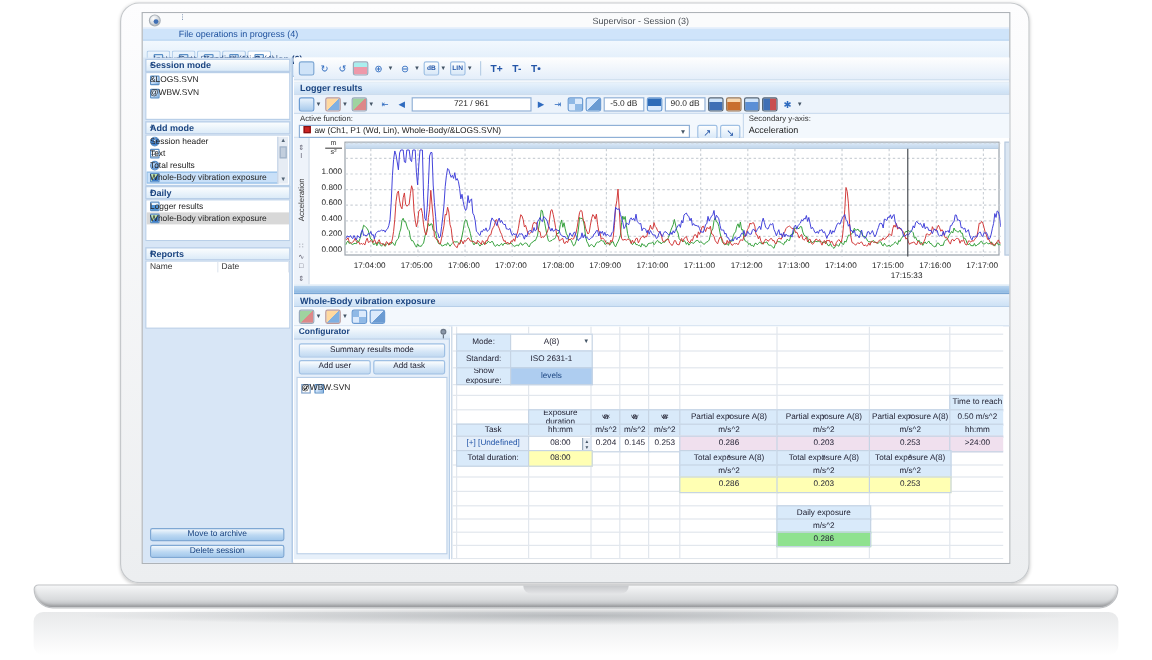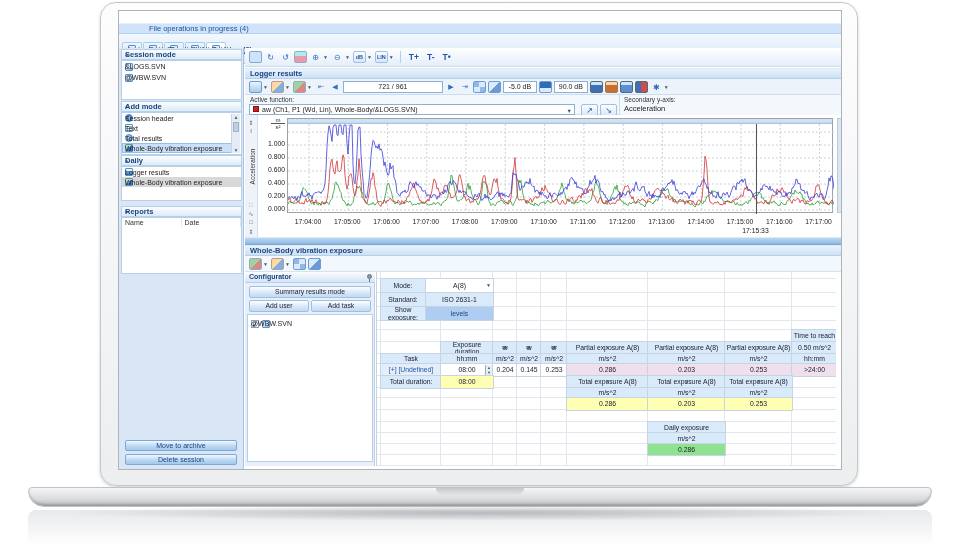--- a/index.html
+++ b/index.html
@@ -120,20 +120,27 @@
   .cell sub{font-size:5px;}
   .spin{right:1px;top:1px;width:7px;bottom:1px;border-left:1px solid #9ab;font-size:4px;line-height:5px;color:#456;text-align:center;background:#e8eef6;}
 </style>
 </head>
 <body>
 
 <div class="stage">
   <div class="laptop-shell">
     <div class="screen">
 
+      <div class="titlebar">
+        <span class="appicon">
+            <i></i>
+          </span>
+        <span class="qdots">⁞</span>
+        <span class="wtitle">Supervisor - Session (3)</span>
+      </div>
 
       <div class="infobar">
         <span>File operations in progress (4)</span>
       </div>
 
       <div class="tabbar" id="tabbar">
           <div class="tab">
             <span class="tabicon"></span>
             <span>Instrument</span>
           </div>

